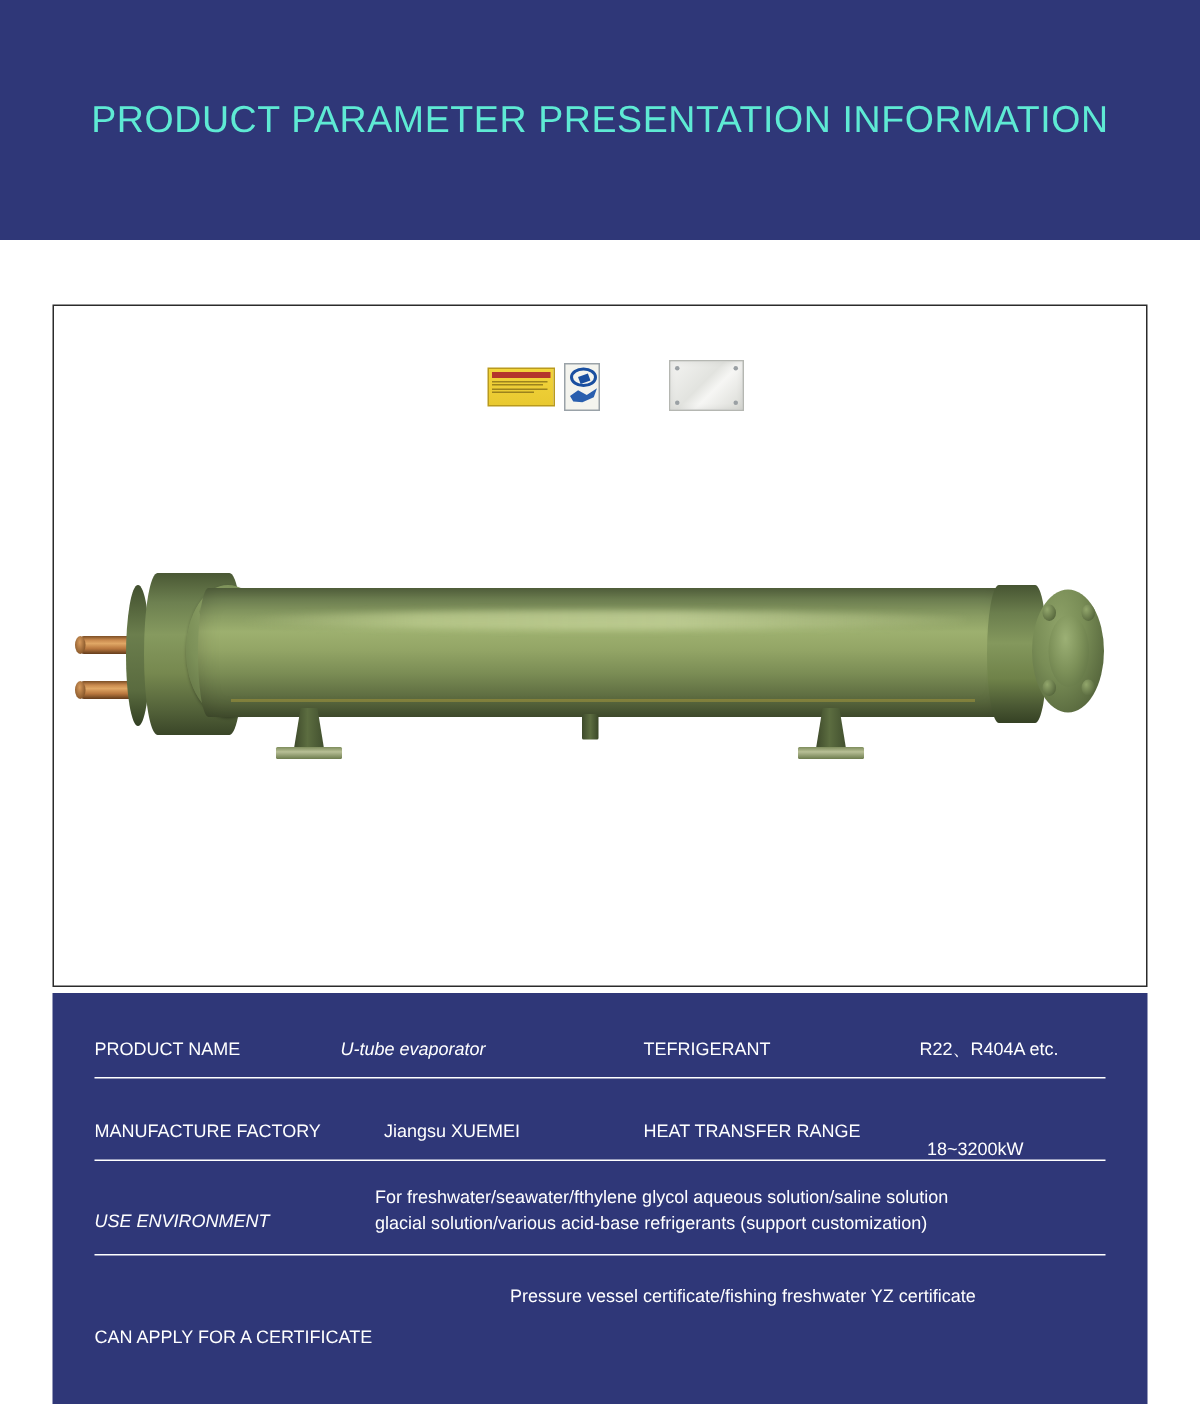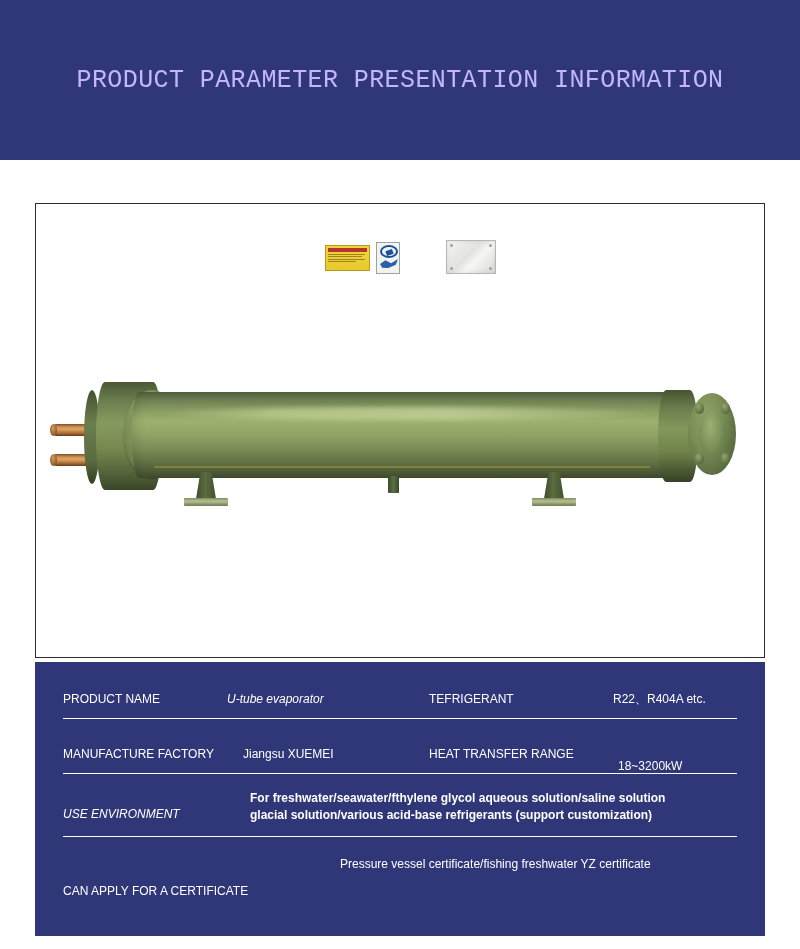--- a/index.html
+++ b/index.html
@@ -22,26 +22,26 @@
     left: 0;
     top: 0;
     width: 800px;
     height: 160px;
     background: #2f3778;
     display: flex;
     align-items: center;
     justify-content: center;
   }
   .header-title {
-    color: #c4b5fd;
+    color: #5eead4;
     font-size: 25px;
     letter-spacing: 0.4px;
     font-weight: 400;
     white-space: nowrap;
-    font-family: Liberation Mono, monospace;
+    font-family: Liberation Sans, sans-serif;
   }
 
   
   .image-panel {
     position: absolute;
     left: 35px;
     top: 203px;
     width: 730px;
     height: 455px;
     background: #ffffff;
@@ -441,29 +441,29 @@
   <div class="spec-row">
     <div class="cell" style="left:28px; top:29px;">PRODUCT NAME</div>
     <div class="cell" style="left:192px; top:29px;font-style:italic;">U-tube evaporator</div>
     <div class="cell" style="left:394px; top:29px;">TEFRIGERANT</div>
     <div class="cell" style="left:578px; top:29px;">R22、R404A etc.</div>
     <div class="spec-divider" style="top:56px;"></div>
   </div>
 
   <div class="spec-row">
     <div class="cell" style="left:28px; top:84px;">MANUFACTURE FACTORY</div>
-    <div class="cell" style="left:208px; top:84px;">Jiangsu XUEMEI</div>
+    <div class="cell" style="left:221px; top:84px;">Jiangsu XUEMEI</div>
     <div class="cell" style="left:394px; top:84px;">HEAT TRANSFER RANGE</div>
     <div class="cell" style="left:583px; top:84px;margin-top:12px;">18~3200kW</div>
     <div class="spec-divider" style="top:111px;"></div>
   </div>
 
   <div class="spec-row">
     <div class="cell" style="left:28px; top:144px;font-style:italic;">USE ENVIRONMENT</div>
-    <div class="cell wrap" style="left:215px; top:128px; width:500px;font-weight:bold;">
+    <div class="cell wrap" style="left:215px; top:128px; width:500px;">
       <span class="sub-line">For freshwater/seawater/fthylene glycol aqueous solution/saline solution</span>
       <span class="sub-line">glacial solution/various acid-base refrigerants (support customization)</span>
     </div>
     <div class="spec-divider" style="top:174px;"></div>
   </div>
 
   <div class="spec-row">
     <div class="cell" style="left:28px; top:221px;">CAN APPLY FOR A CERTIFICATE</div>
     <div class="cell wrap" style="left:305px; top:194px; width:430px;">
       <span class="sub-line">Pressure vessel certificate/fishing freshwater YZ certificate</span>

